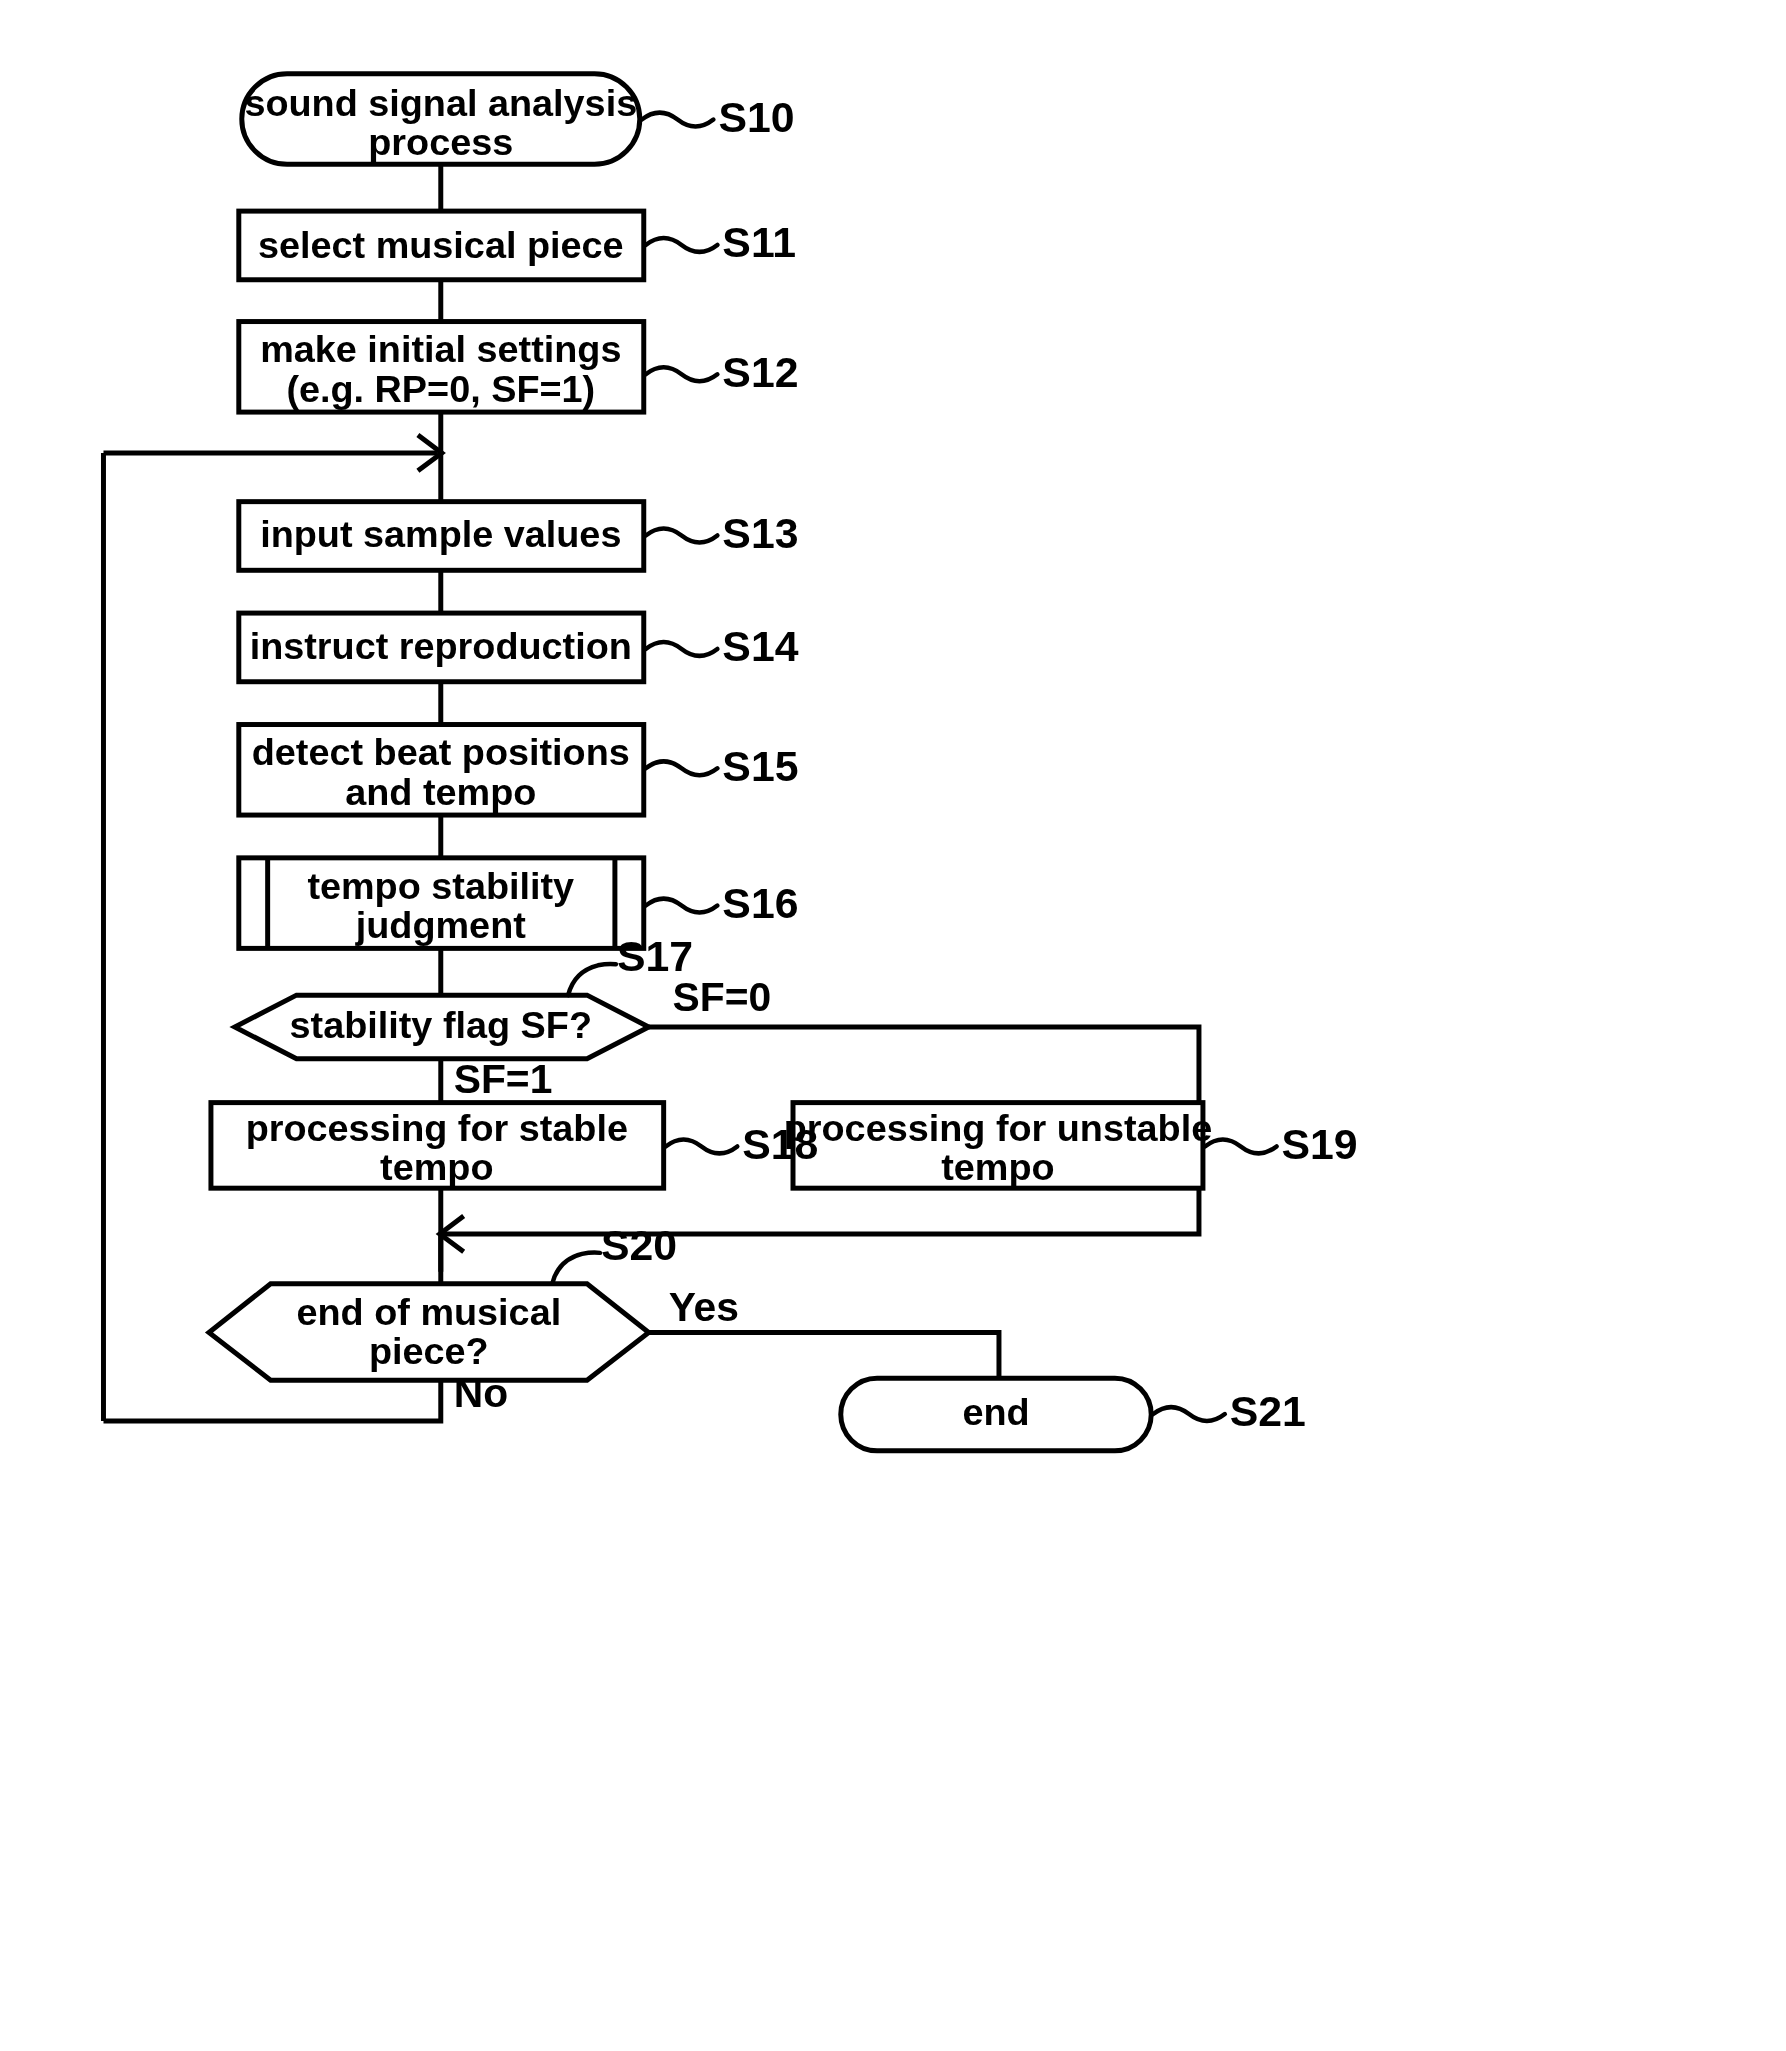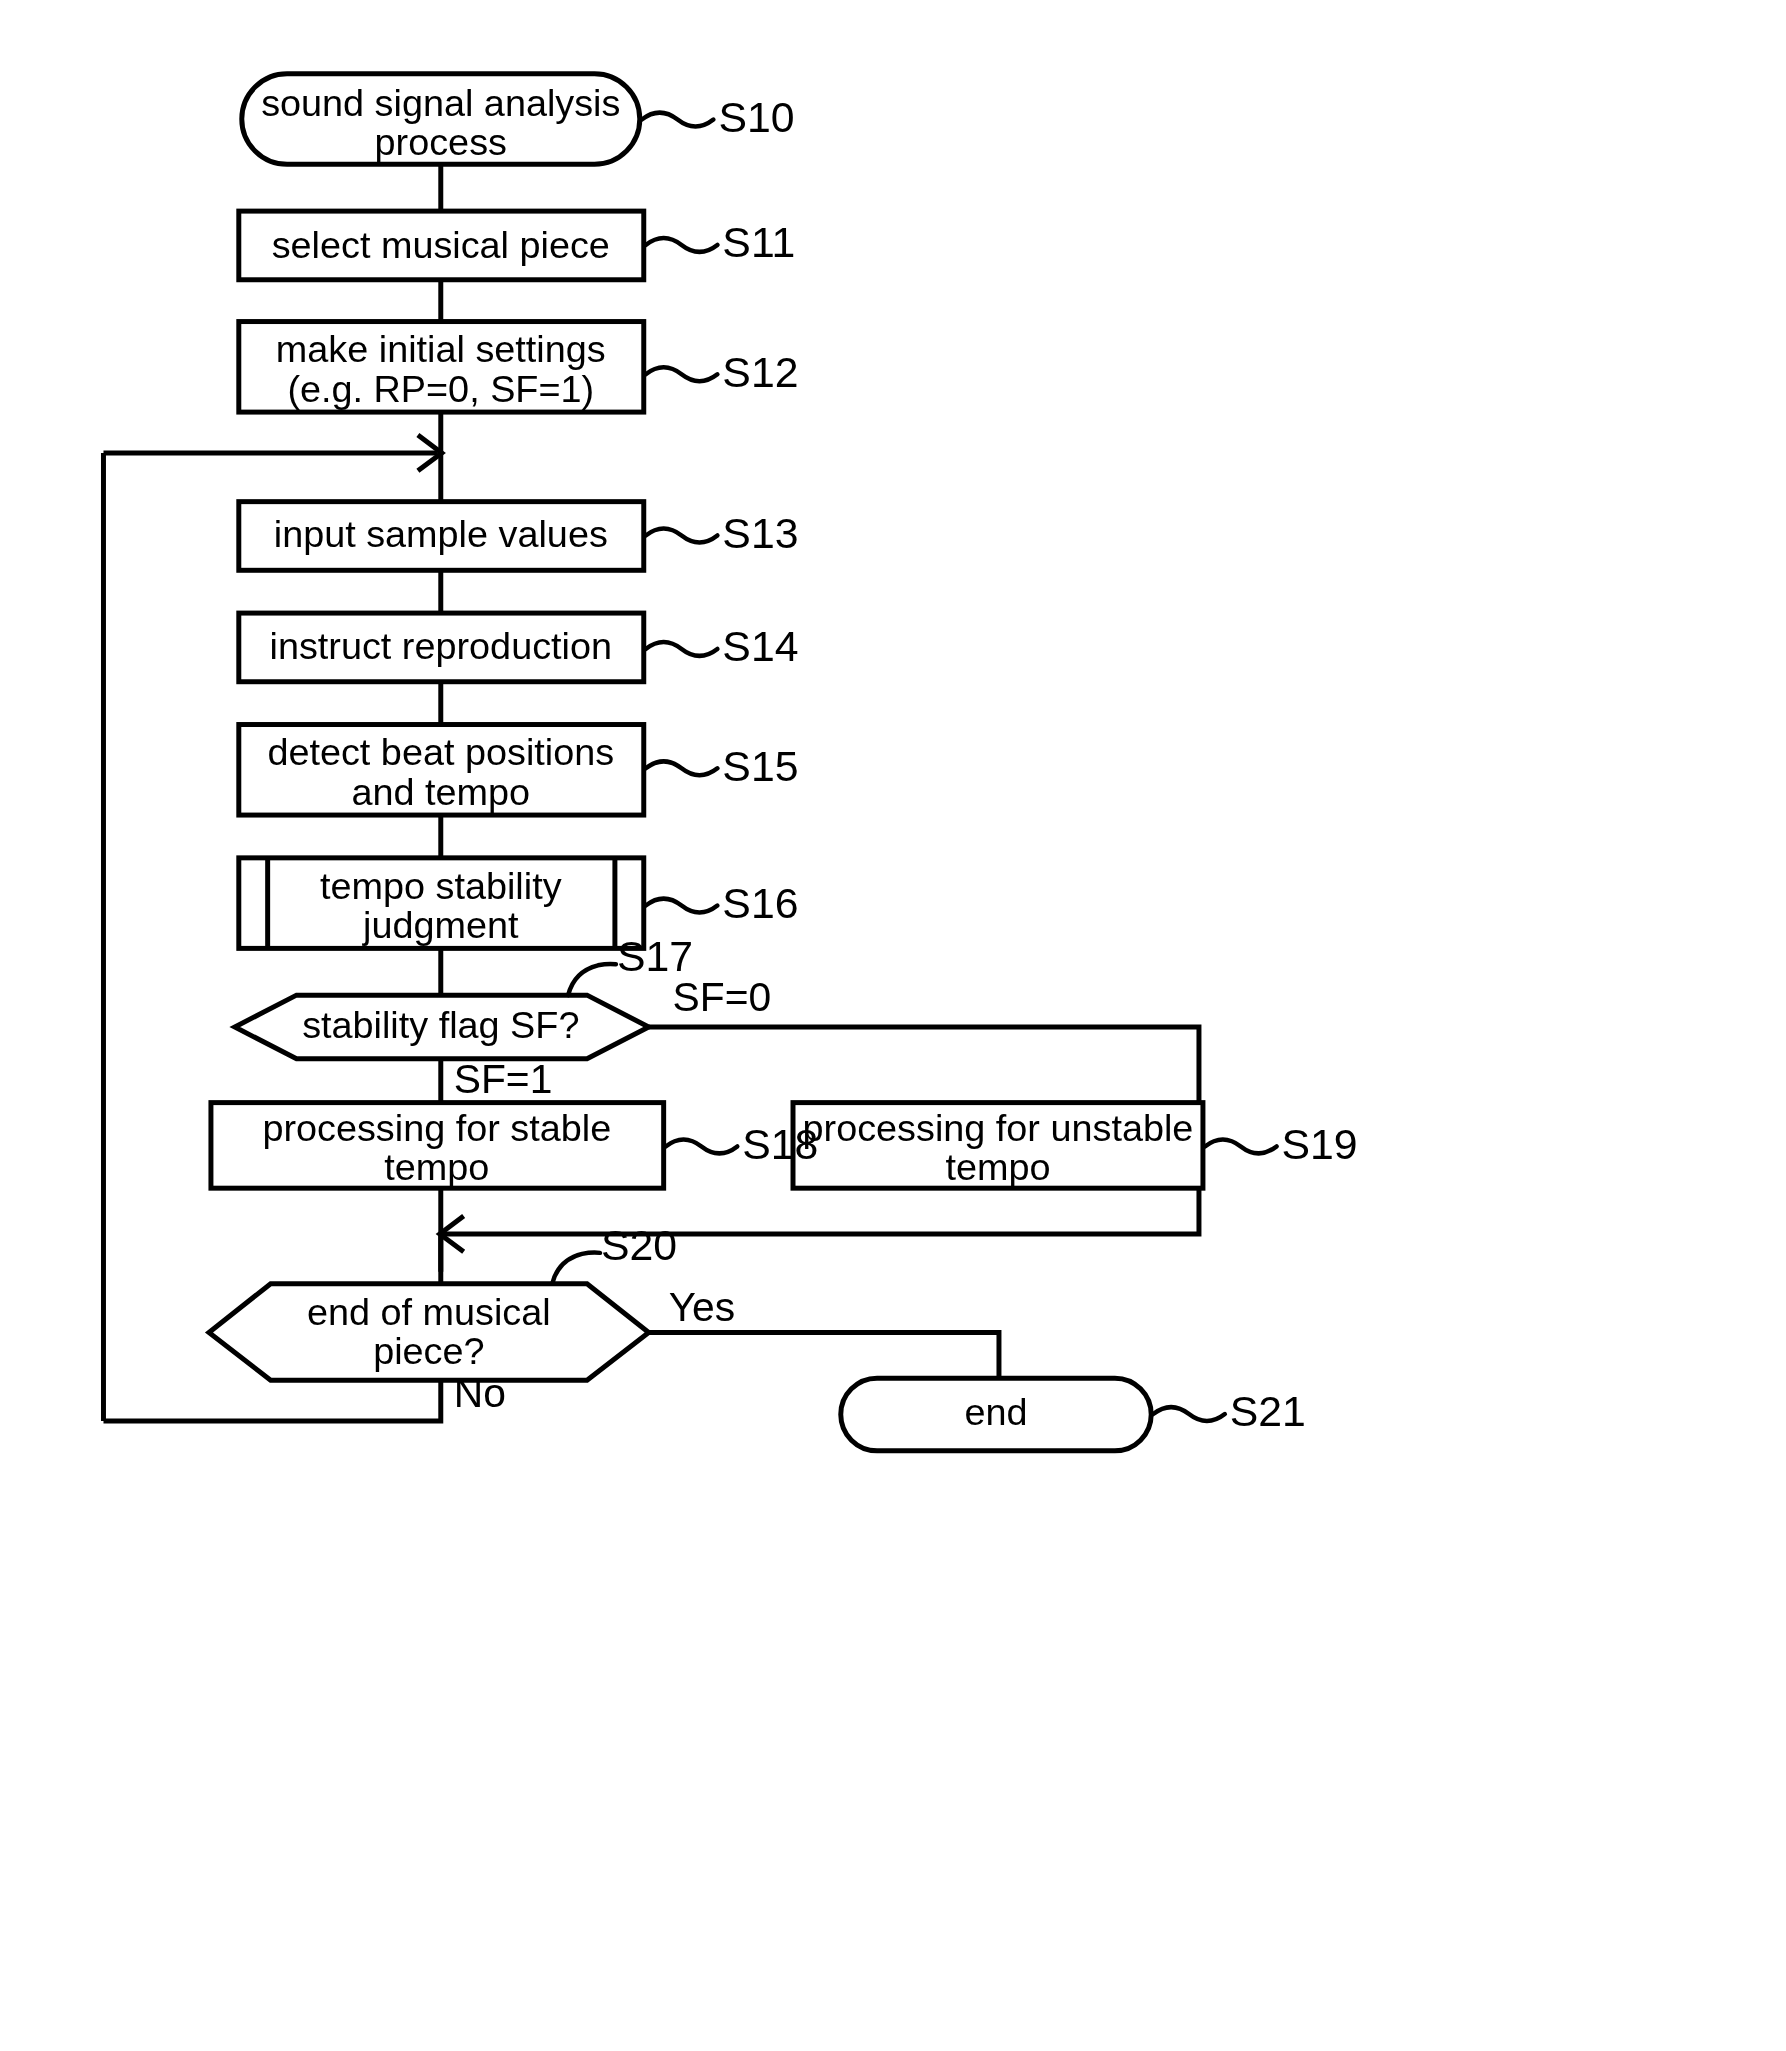--- a/index.html
+++ b/index.html
@@ -8,20 +8,21 @@
     padding: 0;
     background: #ffffff;
   }
   #canvas {
     position: relative;
     width: 1786px;
     height: 2052px;
     background: #ffffff;
     font-family: "Liberation Sans", "DejaVu Sans", sans-serif;
     overflow: hidden;
+    font-weight: bold;
   }
   #flow-svg {
     position: absolute;
     left: 0;
     top: 0;
     width: 1786px;
     height: 2052px;
   }
   .shape-stroke {
     fill: #ffffff;

